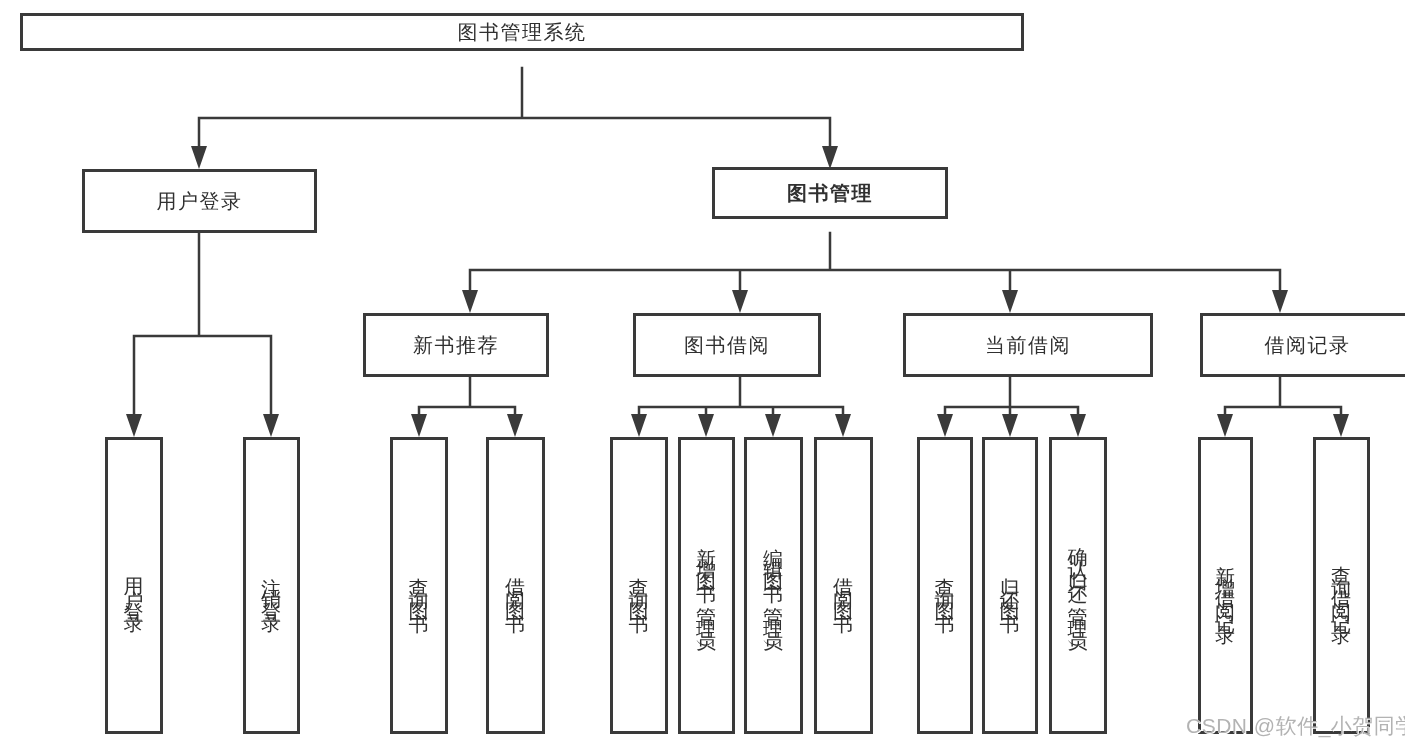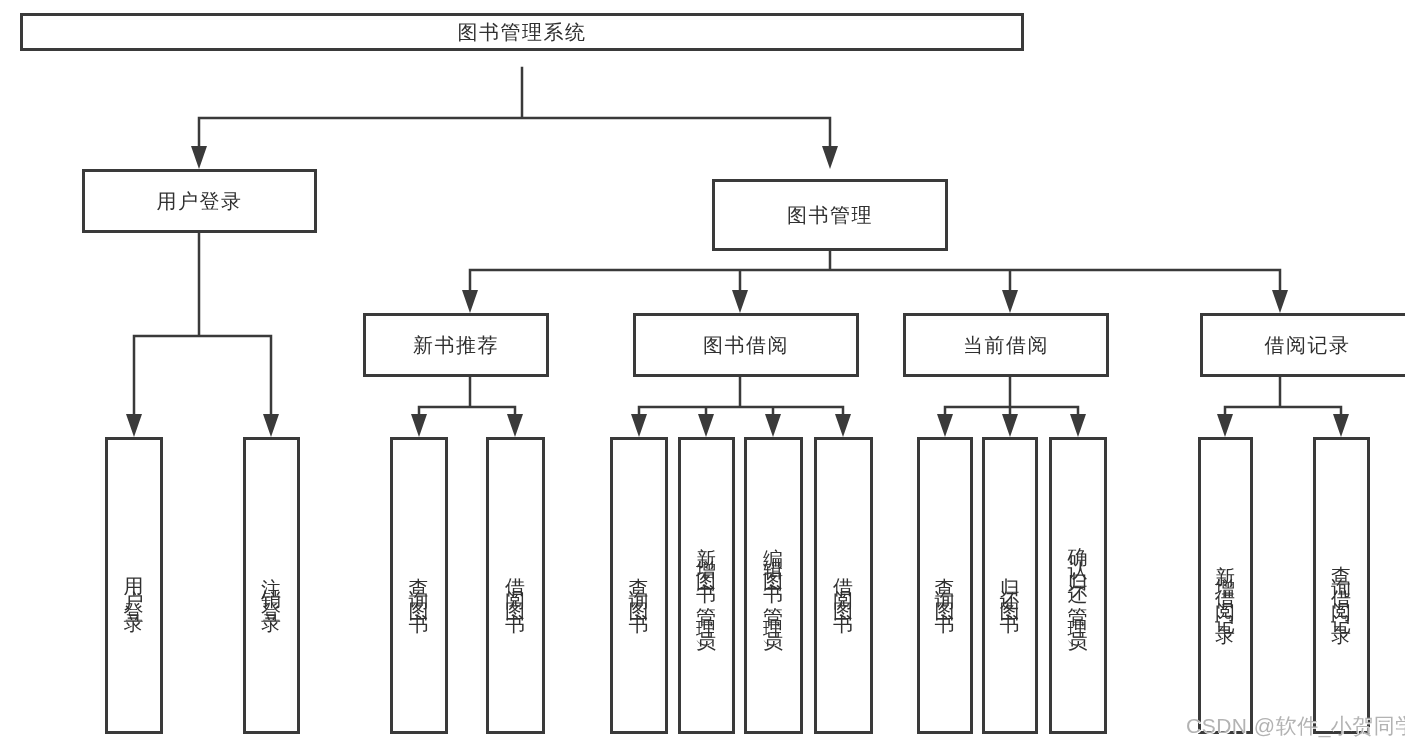--- a/index.html
+++ b/index.html
@@ -40,24 +40,24 @@
   }
   .leaf .lbl {
     font-size: 20px;
     letter-spacing: 12px;
     line-height: 1;
     white-space: nowrap;
   }
   
   .b-root   { left: 20px;   top: 13px;  width: 1004px; height: 38px; }
   .b-login  { left: 82px;   top: 169px; width: 235px;  height: 64px; }
-  .b-mgmt   { left: 712px;  top: 179px; width: 236px;  height: 72px; }
+  .b-mgmt   { left: 712px;  top: 167px; width: 236px;  height: 52px; font-weight: bold; }
   .b-newrec { left: 363px;  top: 313px; width: 186px;  height: 64px; }
-  .b-borrow { left: 633px;  top: 313px; width: 226px;  height: 64px; }
-  .b-current{ left: 903px;  top: 313px; width: 206px;  height: 64px; }
+  .b-borrow { left: 633px;  top: 313px; width: 188px;  height: 64px; }
+  .b-current{ left: 903px;  top: 313px; width: 250px;  height: 64px; }
   .b-records{ left: 1200px; top: 313px; width: 215px;  height: 64px; }
   .lf { top: 437px; height: 297px; }
   .lf1  { left: 105px;  width: 58px; }
   .lf2  { left: 243px;  width: 57px; }
   .lf3  { left: 390px;  width: 58px; }
   .lf4  { left: 486px;  width: 59px; }
   .lf5  { left: 610px;  width: 58px; }
   .lf6  { left: 678px;  width: 57px; }
   .lf7  { left: 744px;  width: 59px; }
   .lf8  { left: 814px;  width: 59px; }

